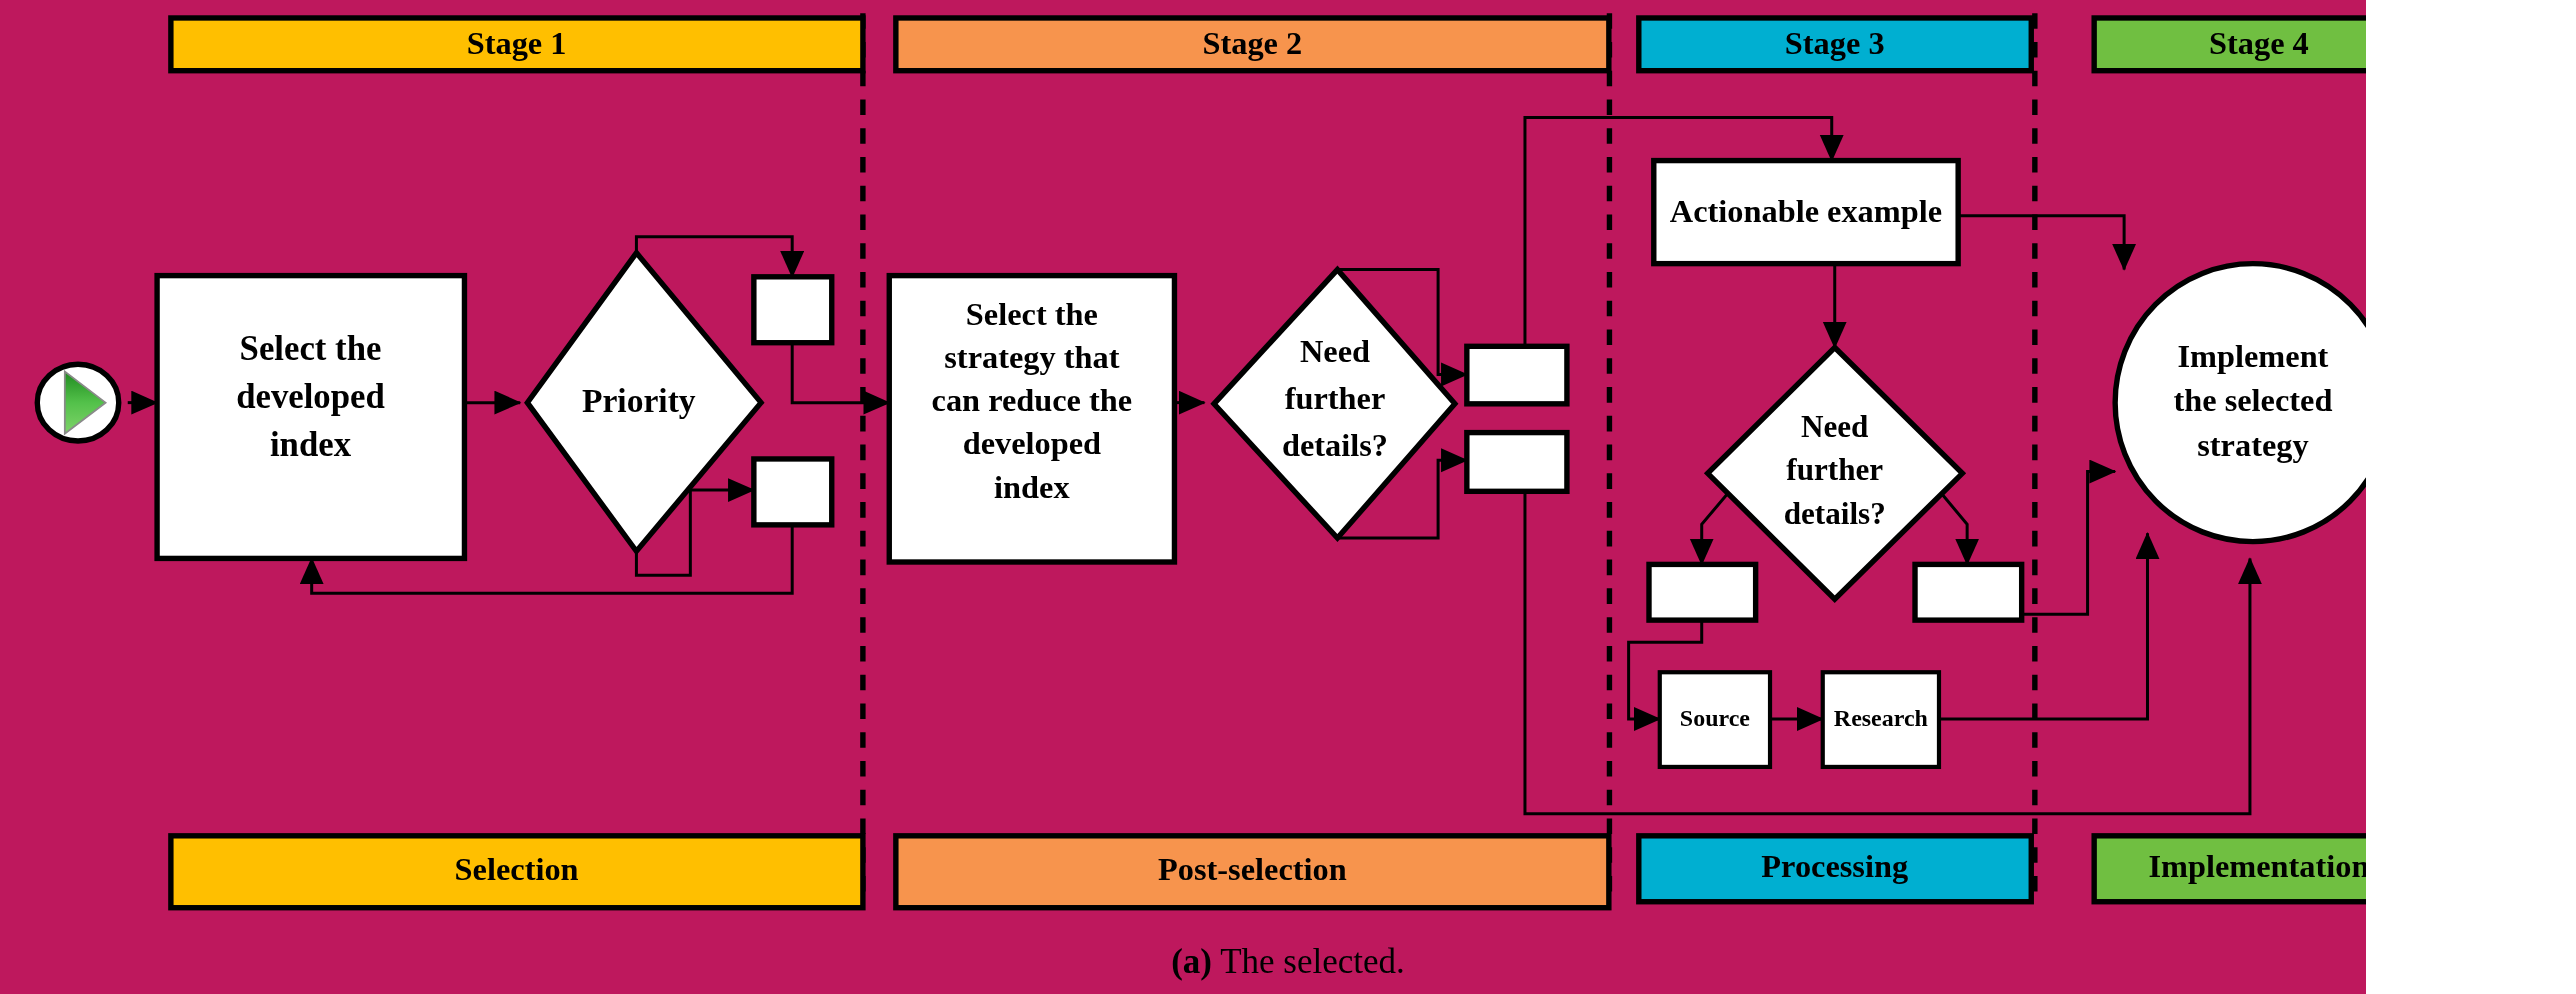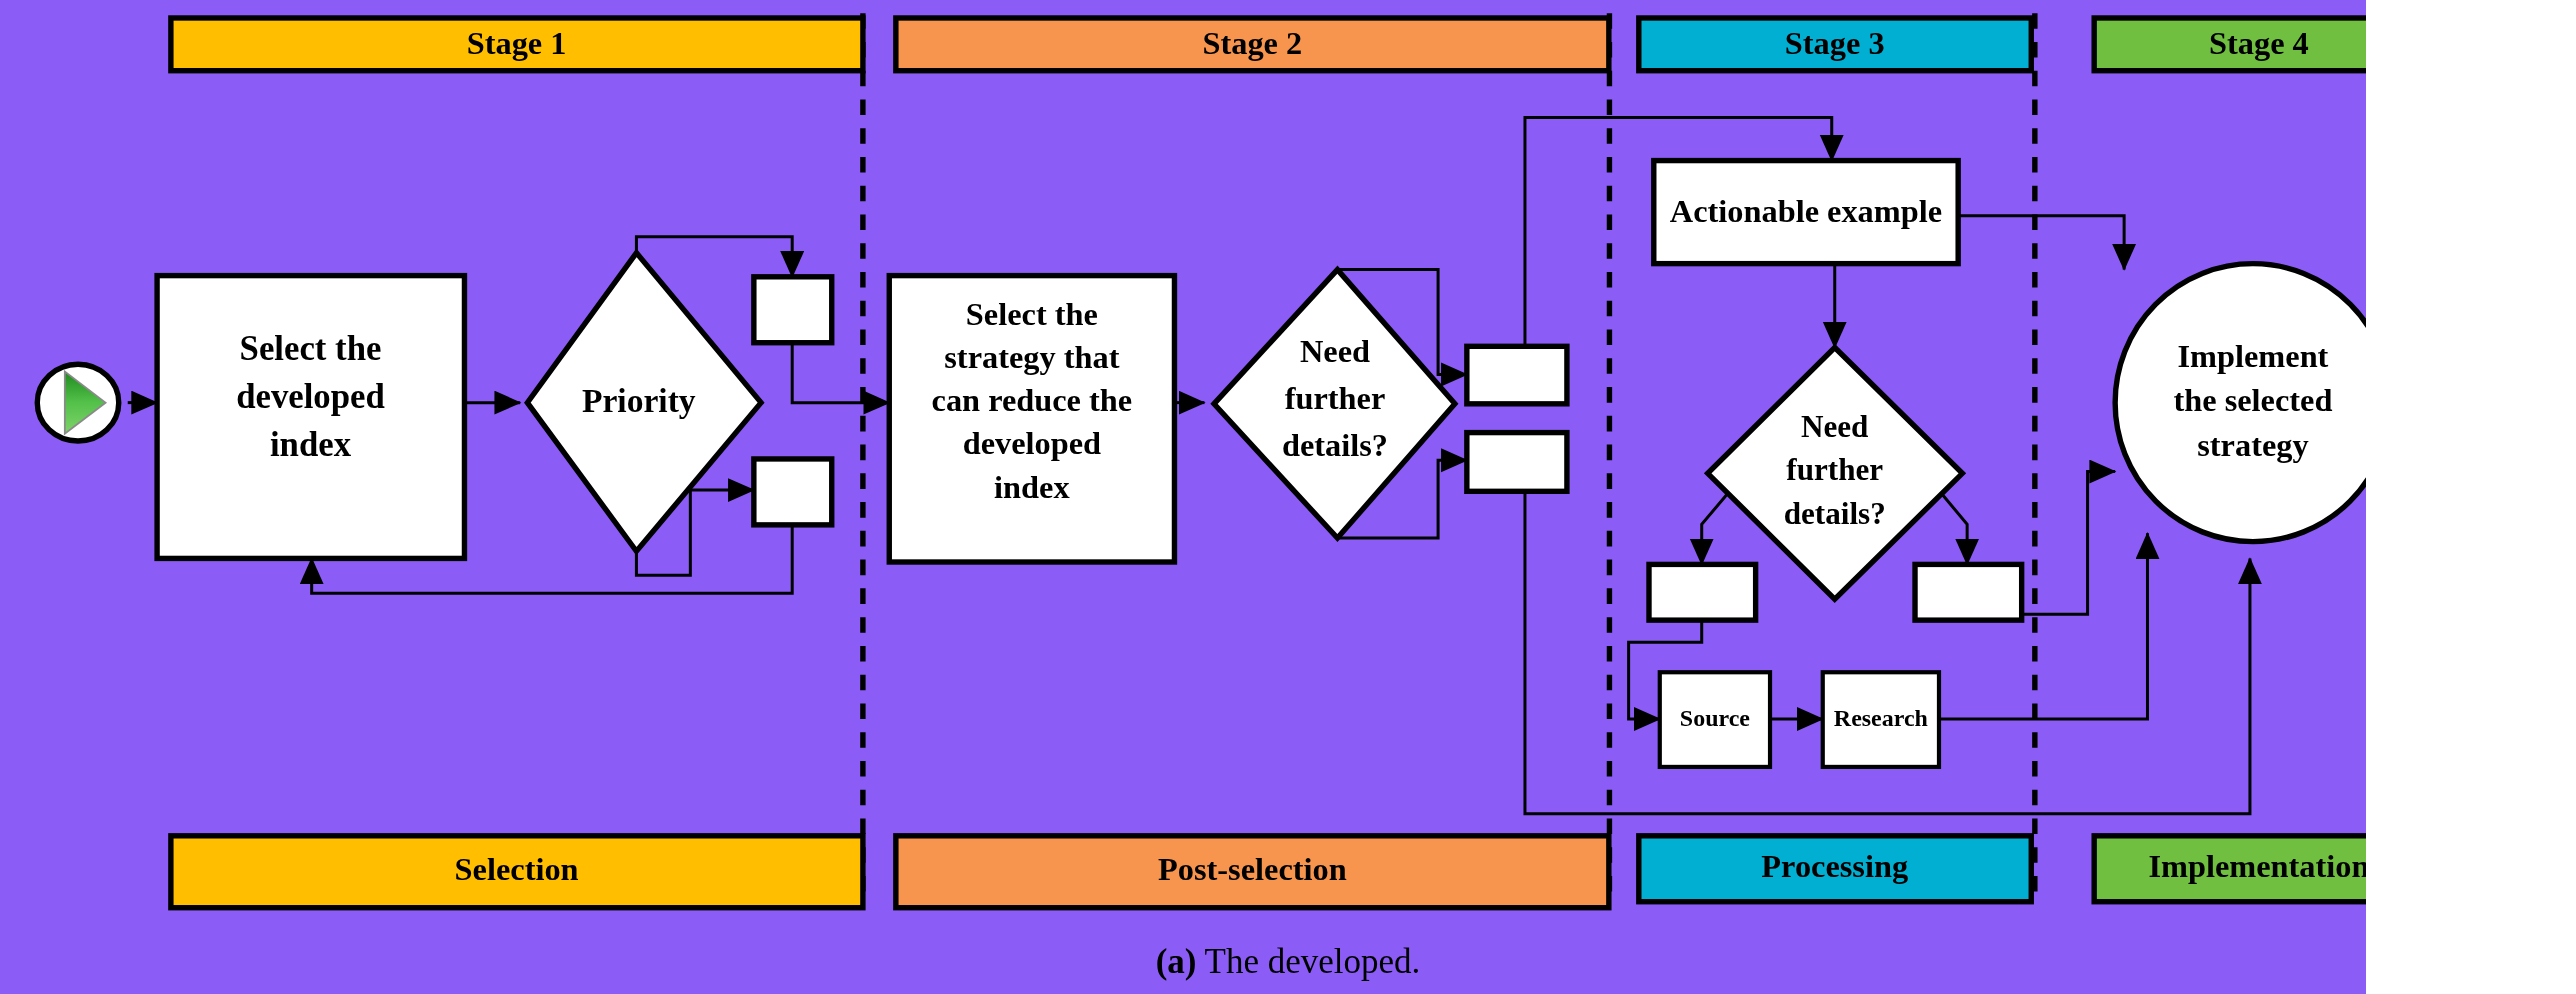--- a/index.html
+++ b/index.html
@@ -1,17 +1,17 @@
 <!DOCTYPE html>
 <html style="font-size:9.6px"><head>
 <meta charset="utf-8">
 <style>
   html,body{margin:0;padding:0;background:#ffffff;}
   body{font-family:"Liberation Serif", serif;}
-  #page{position:relative;width:2366px;height:994px;background:#8b5cf6;overflow:hidden;}
+  #page{position:relative;width:2366px;height:994px;background:#be185d;overflow:hidden;}
   svg#flow{position:absolute;left:0;top:0;width:2576px;height:994px;display:block;}
   .nodeText{font-family:"Liberation Serif", serif;fill:#000;font-weight:bold;text-anchor:middle;dominant-baseline:middle;}
   .bandText{font-family:"Liberation Serif", serif;fill:#000;font-weight:bold;text-anchor:middle;dominant-baseline:middle;font-size:54px;}
   .ynText{font-family:"Liberation Serif", serif;fill:#ffffff;font-weight:bold;text-anchor:middle;dominant-baseline:middle;}
   .shape{fill:#ffffff;stroke:#000000;stroke-width:9;}
   .shapeThin{fill:#ffffff;stroke:#000000;stroke-width:7;}
   .band{stroke:#000000;stroke-width:9;}
   .conn{fill:none;stroke:#000000;stroke-width:5;}
   .divider{fill:none;stroke:#000000;stroke-width:9;stroke-dasharray:26 22;stroke-linecap:butt;}
 </style>
@@ -198,17 +198,17 @@
   </g>
 
   <g>
     <ellipse class="shape" cx="4202" cy="672" rx="68" ry="64" stroke-width="7"></ellipse>
     <rect x="4174" y="638" width="56" height="68" fill="url(#endGrad)" stroke="#8a8a8a" stroke-width="4"></rect>
   </g>
 
 </svg>
 
 <div style="position:absolute;left:0;top:942px;width:2576px;text-align:center;">
-  <span style="font-family:'Liberation Serif',serif;font-size:35px;font-weight:bold;">(a)</span><span style="font-family:'Liberation Serif',serif;font-size:35px;"> The developed.</span>
+  <span style="font-family:'Liberation Serif',serif;font-size:35px;font-weight:bold;">(a)</span><span style="font-family:'Liberation Serif',serif;font-size:35px;"> The selected.</span>
 </div>
 
 </div>
 
 
 </body></html>

